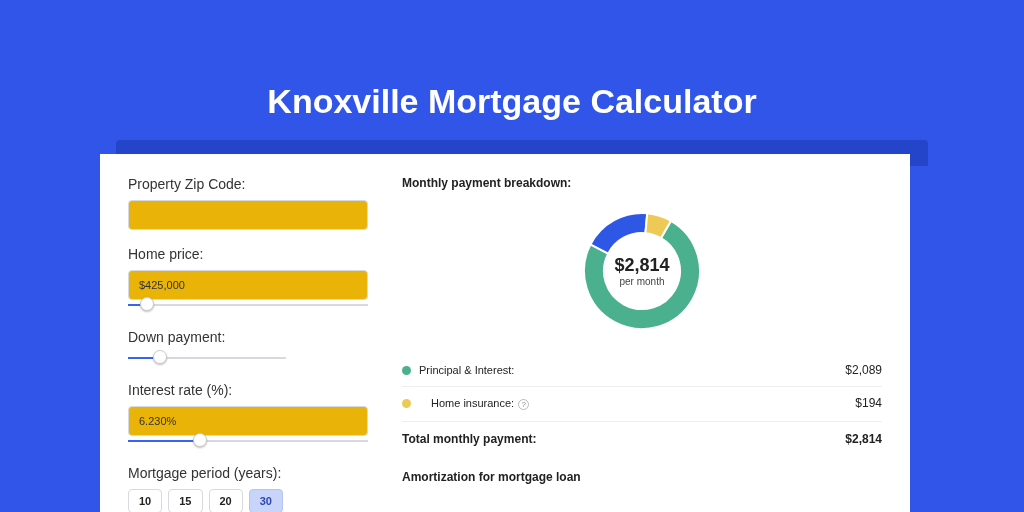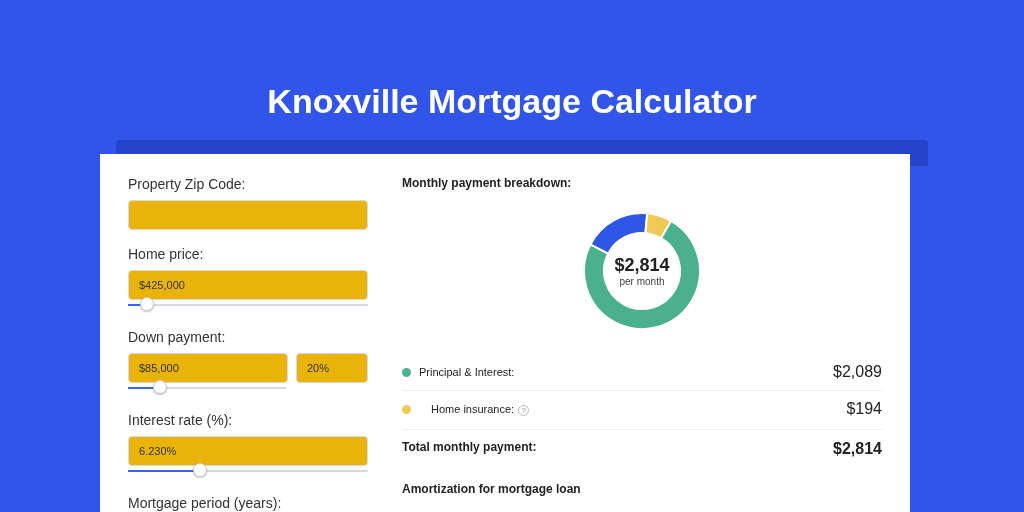--- a/index.html
+++ b/index.html
@@ -132,21 +132,21 @@
     border-bottom: 1px solid #eceef4;
   }
   .b-row:last-of-type { border-bottom: none; gap: 12px; }
   .b-dot {
     width: 9px;
     height: 9px;
     border-radius: 50%;
     margin-right: 8px;
   }
   .b-label { flex: 1; }
-  .b-val { font-size: 16px; }
+  .b-val { font-size: 12px; }
   .info-ico {
     display: inline-flex;
     width: 11px;
     height: 11px;
     border: 1px solid #bbb;
     border-radius: 50%;
     font-size: 8px;
     color: #888;
     align-items: center;
     justify-content: center;
@@ -189,26 +189,20 @@
         <input class="field" value="$425,000" style="">
         <div class="slider-wrap">
           <div class="slider-track"></div>
           <div class="slider-fill" style="width: 8%;"></div>
           <div class="slider-thumb" style="left: 8%;"></div>
         </div>
       </div>
 
       <div class="group">
         <label class="lbl">Down payment:</label>
-        <div class="row">
-          <div class="dp-wrap">
-            <input class="field" value="$85,000" style="">
-          </div>
-          <input class="field-sm" value="20%" style="">
-        </div>
         <div class="slider-wrap" style="width:158px">
           <div class="slider-track"></div>
           <div class="slider-fill" style="width: 20%;"></div>
           <div class="slider-thumb" style="left: 20%;"></div>
         </div>
       </div>
 
       <div class="group">
         <label class="lbl">Interest rate (%):</label>
         <input class="field" value="6.230%" style="">

